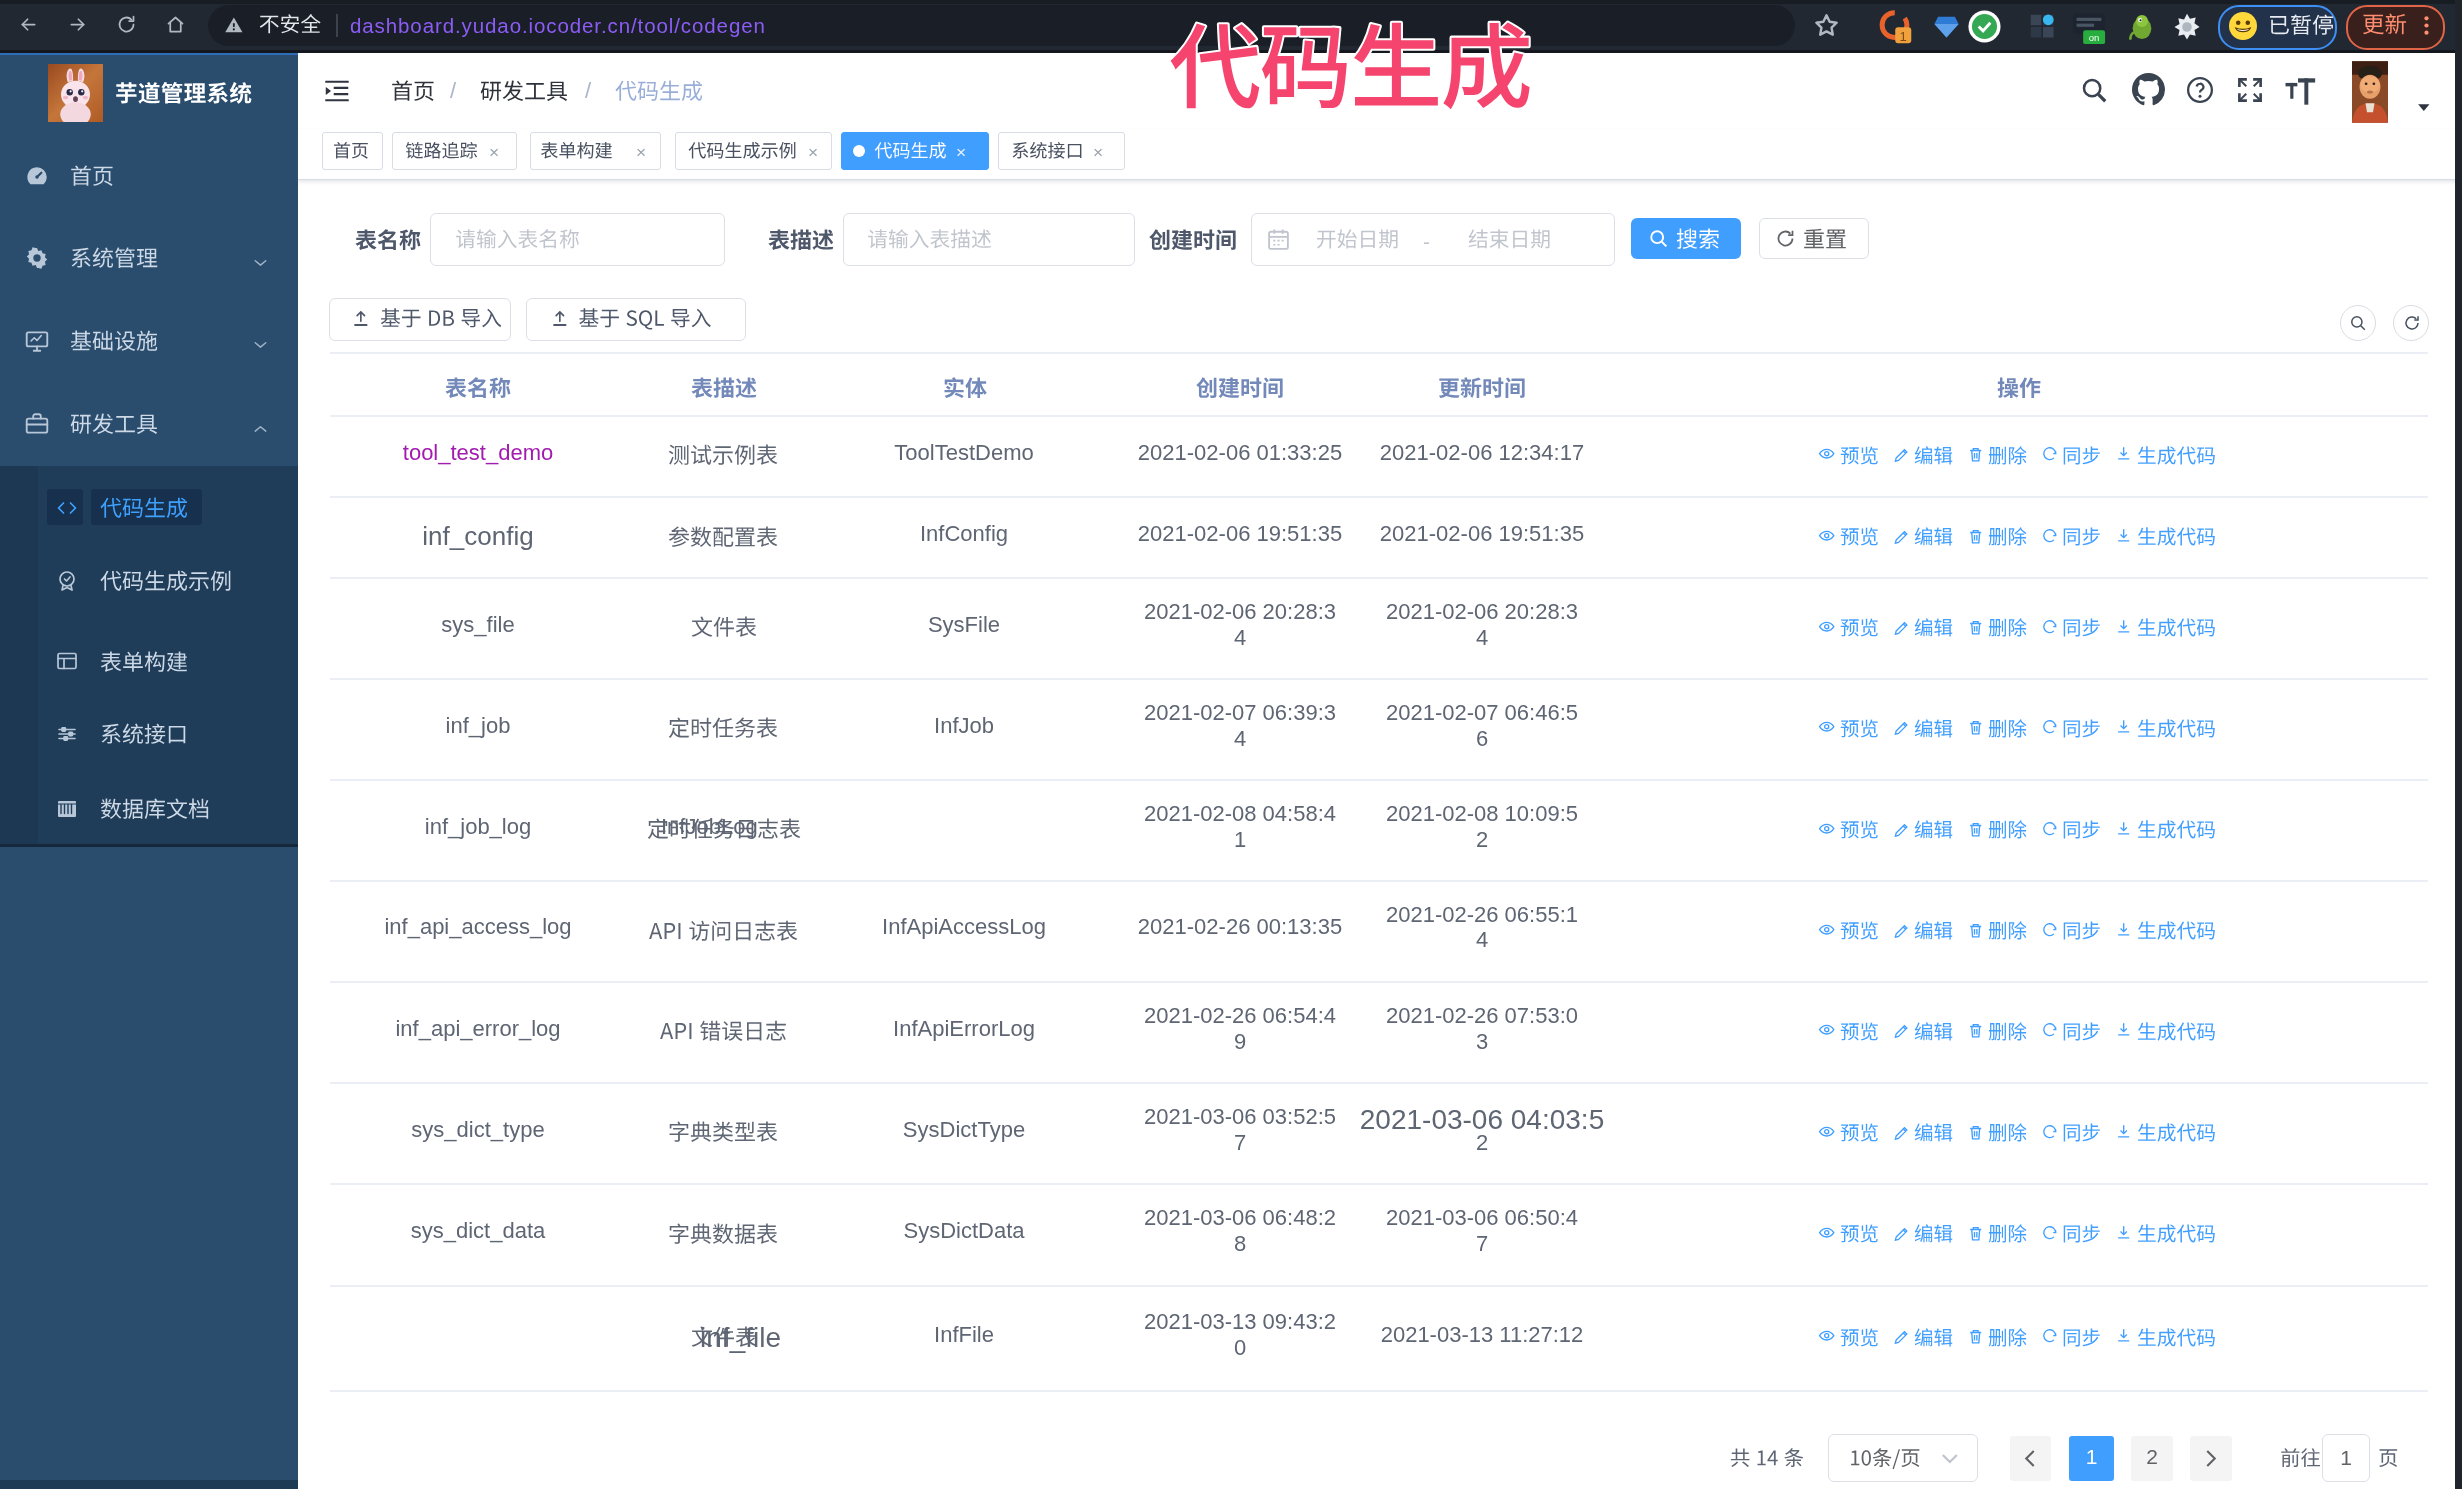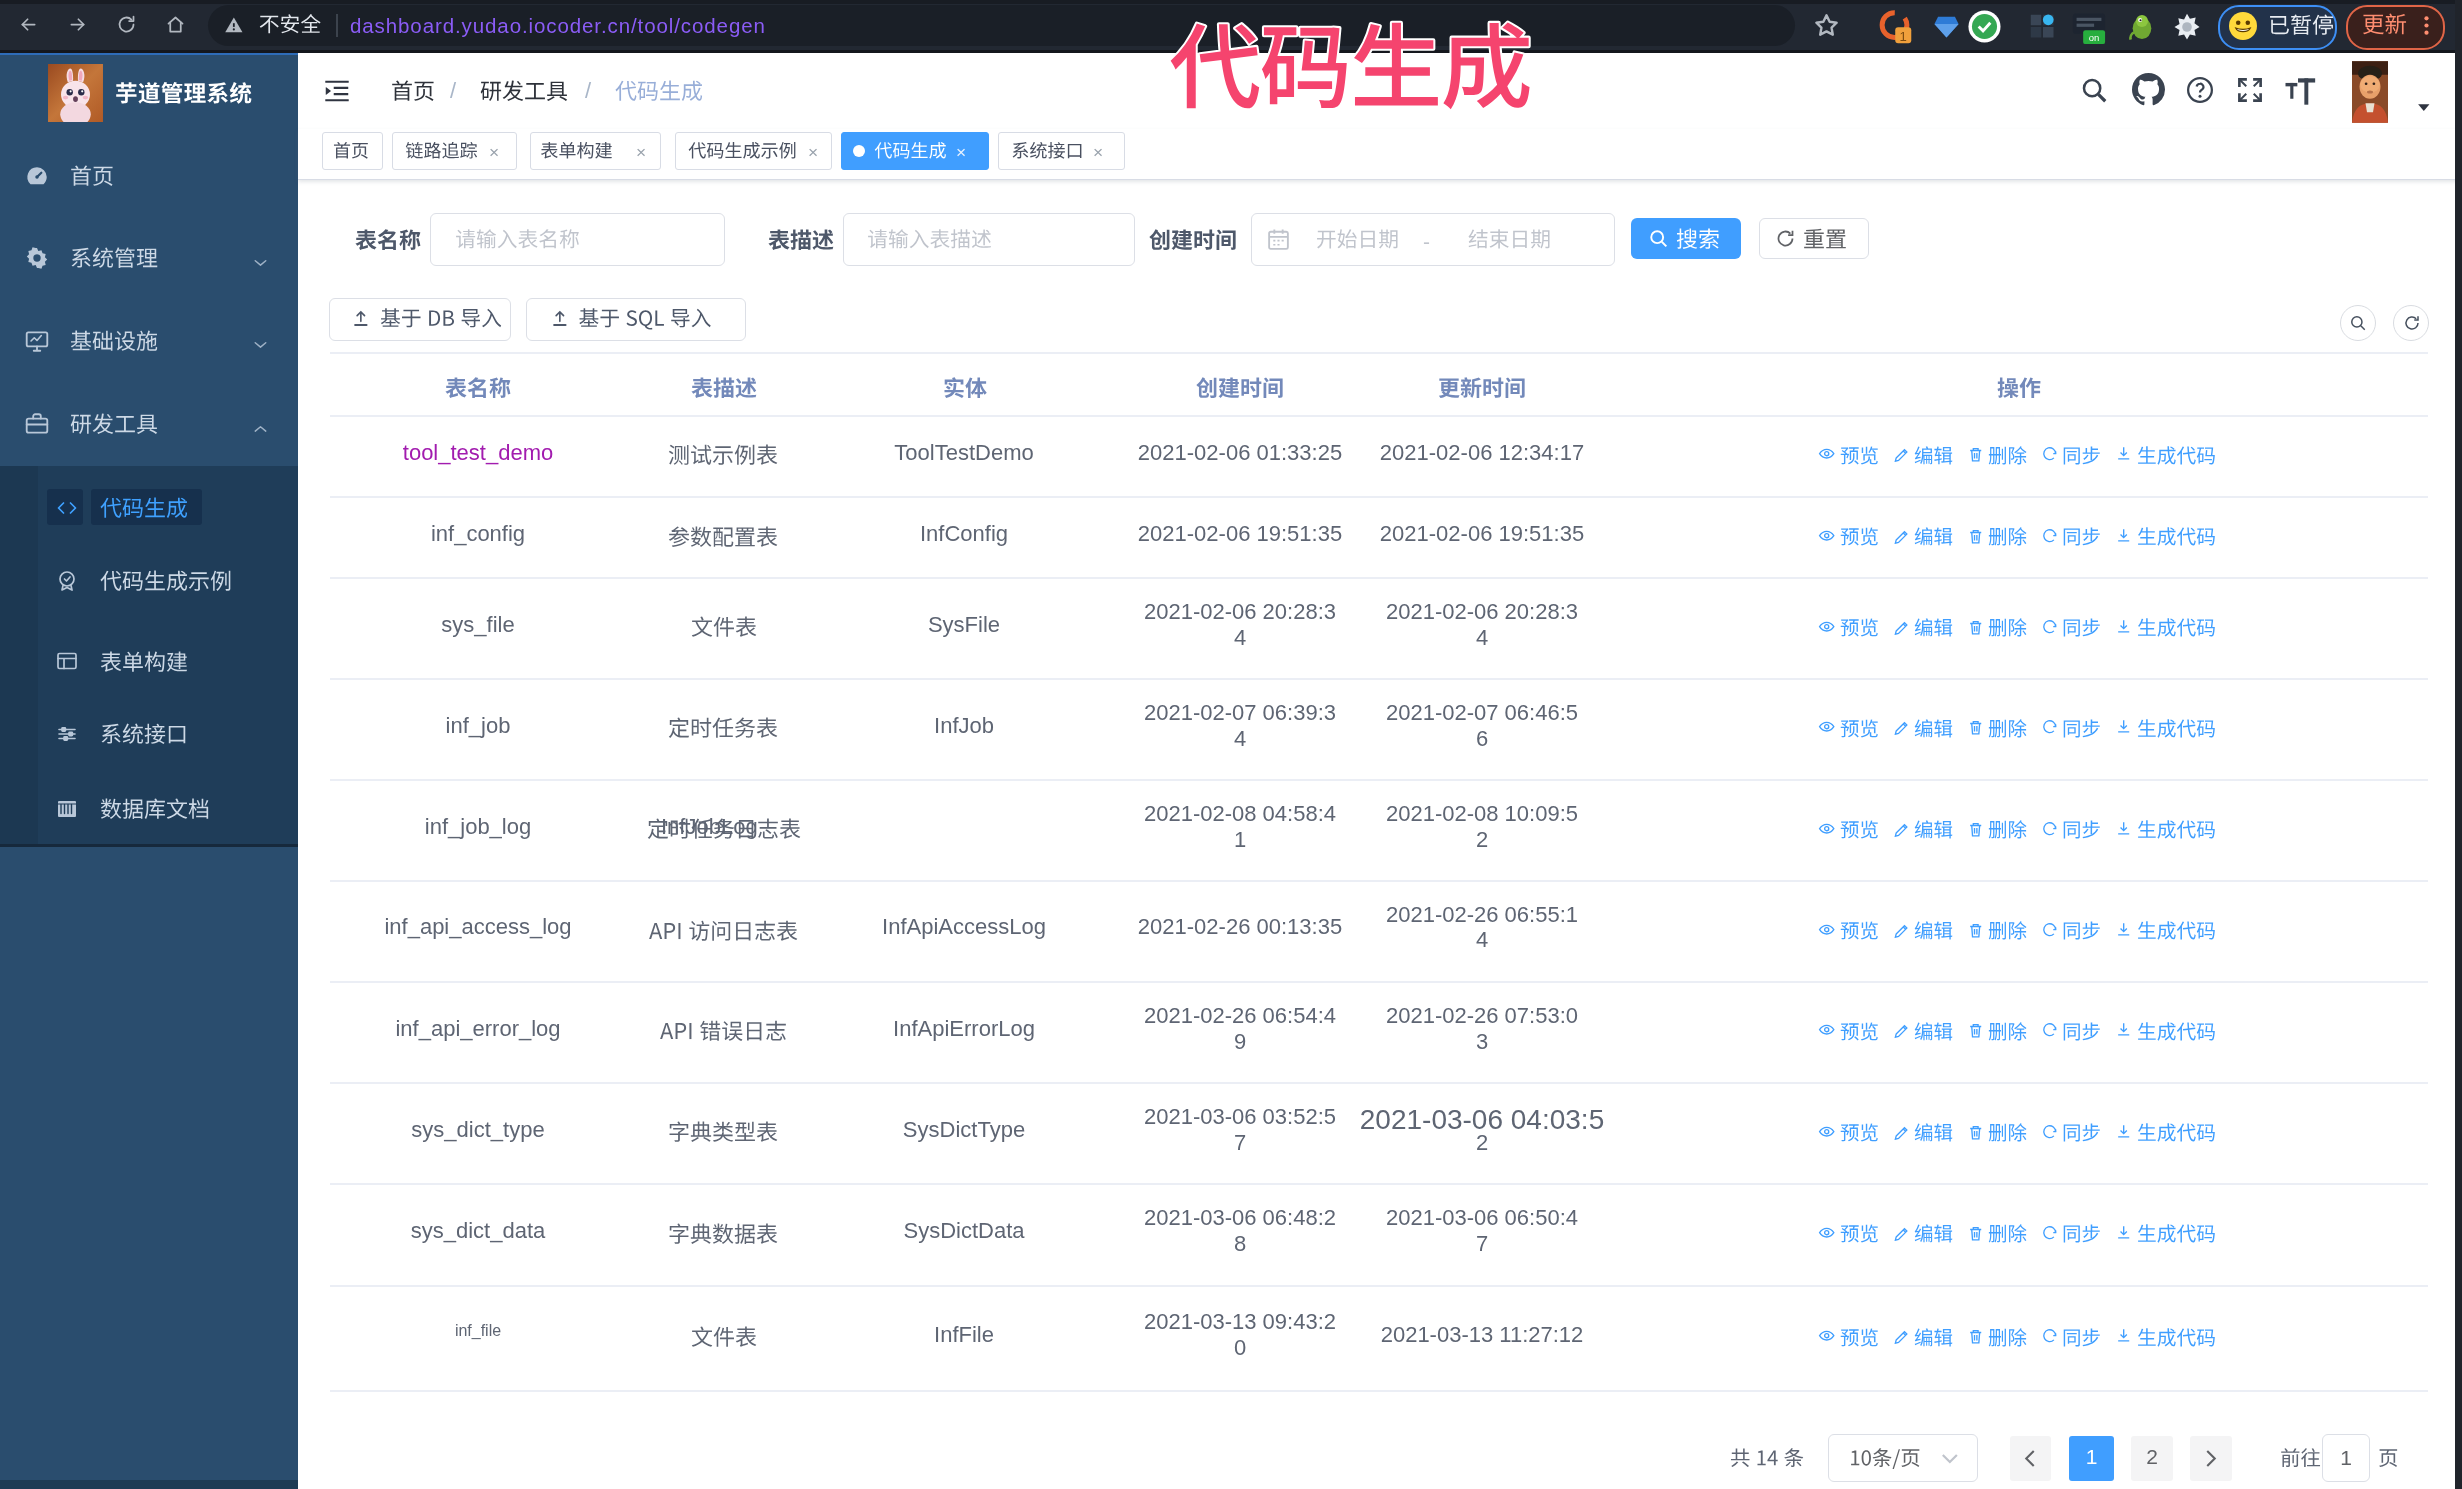--- a/index.html
+++ b/index.html
@@ -420,21 +420,21 @@
     <svg class="t" style="left:2062px;top:444px;width:39px;height:26px;color:#3f9eff;" viewBox="0 -950 2000 1300">
       <use href="#s130"></use>
     </svg>
     <svg class="ic" style="left:2115px;top:445px" width="17.4" height="17.4" viewBox="0 0 22 22" fill="none" stroke="#3f9eff" stroke-width="1.7">
       <path d="M11 3v10M7 9.5l4 4 4-4M4 17.5h14"></path>
     </svg>
     <svg class="t" style="left:2137px;top:444px;width:79px;height:26px;color:#3f9eff;" viewBox="0 -950 4000 1300">
       <use href="#s131"></use>
     </svg>
     <div class="d" style="left:330px;top:577px;width:2098px;height:1.5px;background:#ebeef5"></div>
-    <div class="ltx" style="left:175px;top:521px;width:606px;text-align:center;font-size:22px;color:#5e6573">inf_config</div>
+    <div class="ltx" style="left:175px;top:521px;width:606px;text-align:center;font-size:26px;color:#5e6573">inf_config</div>
     <svg class="t" style="left:668px;top:524px;width:110px;height:29px;color:#5e6573;" viewBox="0 -950 5000 1300">
       <use href="#s134"></use>
     </svg>
     <div class="ltx" style="left:661px;top:521px;width:606px;text-align:center;font-size:22px;color:#5e6573">InfConfig</div>
     <div class="ltx" style="left:937px;top:521px;width:606px;text-align:center;font-size:22px;color:#5e6573">2021-02-06 19:51:35</div>
     <div class="ltx" style="left:1179px;top:521px;width:606px;text-align:center;font-size:22px;color:#5e6573">2021-02-06 19:51:35</div>
     <svg class="ic" style="left:1818px;top:527px" width="17.4" height="17.4" viewBox="0 0 22 22" fill="none" stroke="#3f9eff" stroke-width="1.7">
       <path d="M2 11s3.5-5.5 9-5.5S20 11 20 11s-3.5 5.5-9 5.5S2 11 2 11z"></path>
       <circle cx="11" cy="11" r="2.6"></circle>
     </svg>
@@ -761,21 +761,21 @@
     <svg class="t" style="left:2062px;top:1222px;width:39px;height:26px;color:#3f9eff;" viewBox="0 -950 2000 1300">
       <use href="#s130"></use>
     </svg>
     <svg class="ic" style="left:2115px;top:1224px" width="17.4" height="17.4" viewBox="0 0 22 22" fill="none" stroke="#3f9eff" stroke-width="1.7">
       <path d="M11 3v10M7 9.5l4 4 4-4M4 17.5h14"></path>
     </svg>
     <svg class="t" style="left:2137px;top:1222px;width:79px;height:26px;color:#3f9eff;" viewBox="0 -950 4000 1300">
       <use href="#s131"></use>
     </svg>
     <div class="d" style="left:330px;top:1390px;width:2098px;height:1.5px;background:#ebeef5"></div>
-    <div class="ltx" style="left:175px;top:1322px;width:606px;text-align:center;font-size:16px;color:#5e6573">inf_file</div>
+    <div class="ltx" style="left:175px;top:1322px;width:606px;text-align:right;font-size:28px;color:#5e6573">inf_file</div>
     <svg class="t" style="left:691px;top:1324px;width:66px;height:29px;color:#5e6573;" viewBox="0 -950 3000 1300">
       <use href="#s136"></use>
     </svg>
     <div class="ltx" style="left:661px;top:1322px;width:606px;text-align:center;font-size:22px;color:#5e6573">InfFile</div>
     <div class="ltx" style="left:937px;top:1309px;width:606px;text-align:center;font-size:22px;color:#5e6573">2021-03-13 09:43:2</div>
     <div class="ltx" style="left:937px;top:1335px;width:606px;text-align:center;font-size:22px;color:#5e6573">0</div>
     <div class="ltx" style="left:1179px;top:1322px;width:606px;text-align:center;font-size:22px;color:#5e6573">2021-03-13 11:27:12</div>
     <svg class="ic" style="left:1818px;top:1327px" width="17.4" height="17.4" viewBox="0 0 22 22" fill="none" stroke="#3f9eff" stroke-width="1.7">
       <path d="M2 11s3.5-5.5 9-5.5S20 11 20 11s-3.5 5.5-9 5.5S2 11 2 11z"></path>
       <circle cx="11" cy="11" r="2.6"></circle>

